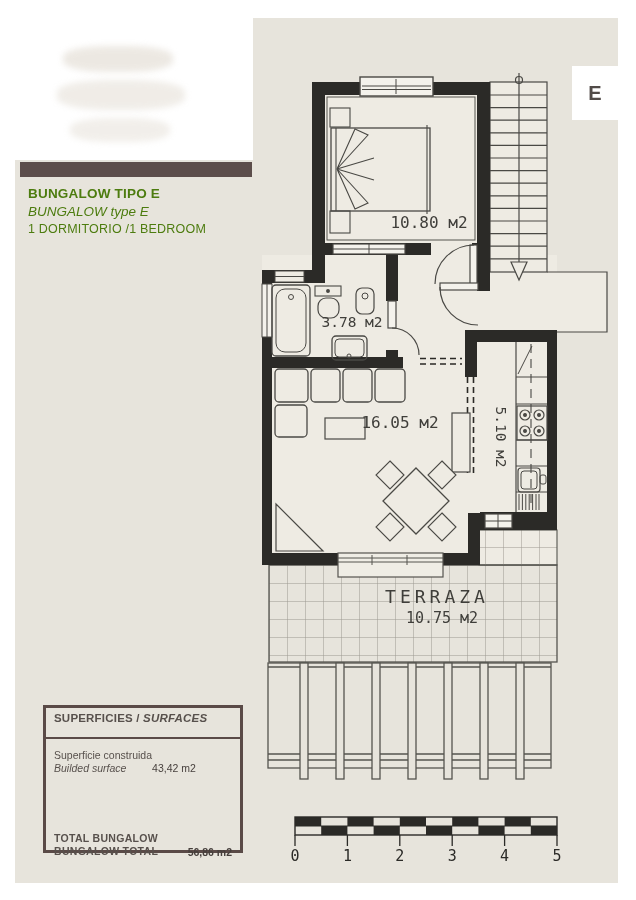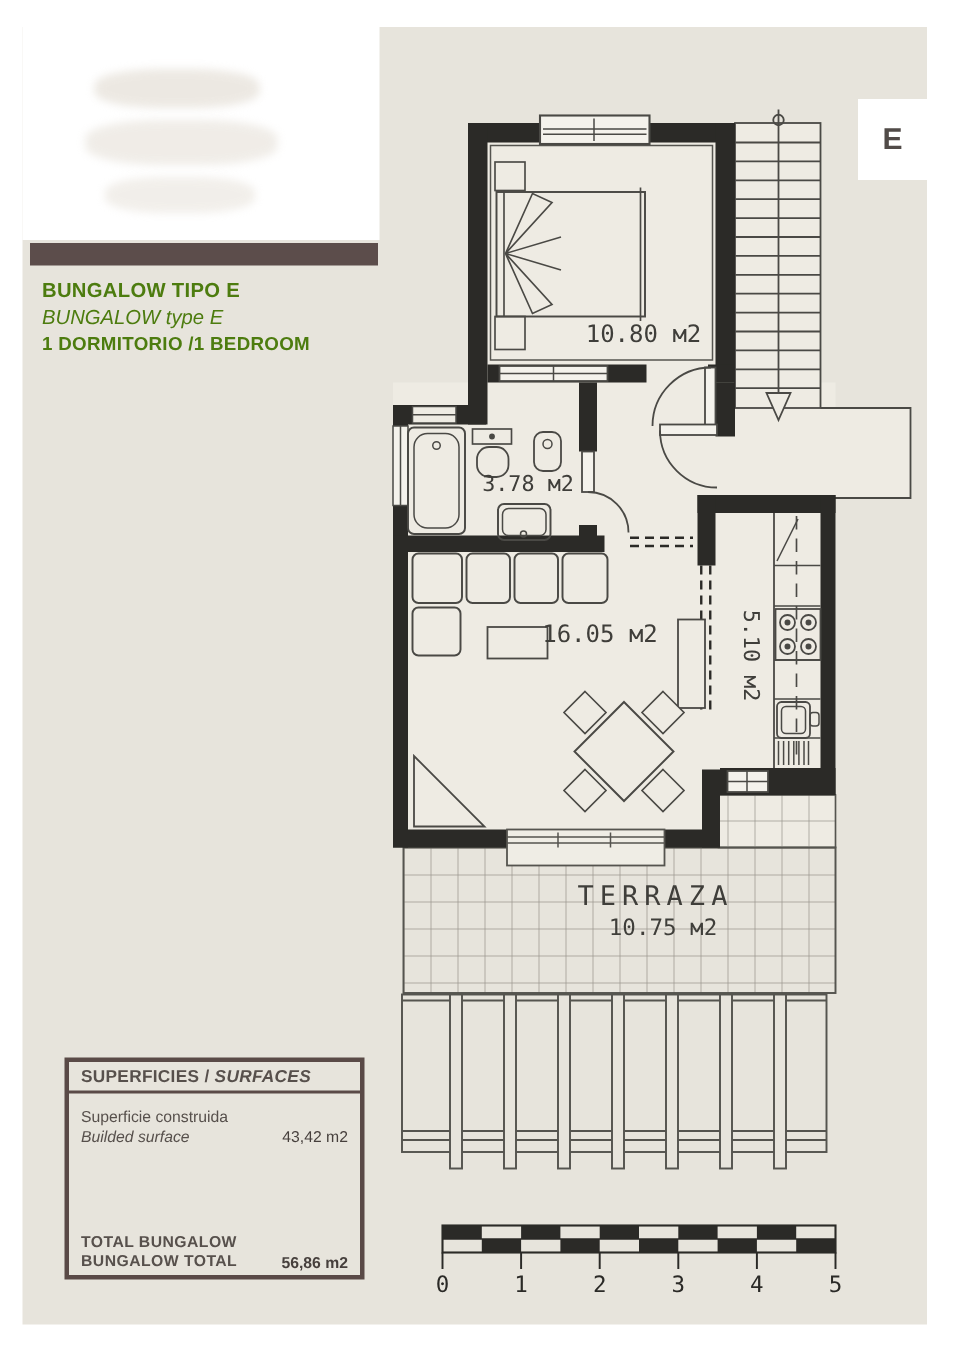--- a/index.html
+++ b/index.html
@@ -9,31 +9,31 @@
   .plan-svg{position:absolute;left:0;top:0;}
   .logo-box{position:absolute;left:15px;top:18px;width:238px;height:142px;background:#ffffff;}
   .wm{position:absolute;border-radius:40%;background:#ded7cc;filter:blur(3px);opacity:.55;}
   .wm.a{left:48px;top:28px;width:110px;height:26px;}
   .wm.b{left:42px;top:62px;width:128px;height:30px;opacity:.45;}
   .wm.c{left:55px;top:100px;width:100px;height:24px;opacity:.4;}
   .title-bar{position:absolute;left:20px;top:162px;width:232px;height:15px;background:#5c4d4b;}
   .title-block{position:absolute;left:28px;top:186px;color:#4d7c0f;}
   .title-es{font-size:13.5px;font-weight:bold;margin-bottom:3px;letter-spacing:.2px;}
   .title-en{font-size:13.5px;font-weight:normal;font-style:italic;margin-bottom:3px;}
-  .title-sub{font-size:12.5px;letter-spacing:.2px;font-weight:bold;}
+  .title-sub{font-size:12.5px;letter-spacing:.2px;}
   .unit-box{position:absolute;left:572px;top:66px;width:46px;height:54px;background:#ffffff;
             display:flex;align-items:center;justify-content:center;}
   .unit-letter{font-size:20px;font-weight:bold;color:#514b48;}
   .surfaces-table{position:absolute;left:43px;top:705px;width:200px;height:148px;
                   border:3px solid #5a4a47;box-sizing:border-box;color:#57504c;}
-  .st-header{border-bottom:2px solid #5a4a47;padding:4px 8px 3px;font-size:11.5px;
+  .st-header{border-bottom:2px solid #5a4a47;padding:4px 8px 13px;font-size:11.5px;
              font-weight:bold;letter-spacing:.2px;}
   .st-header .en{font-style:italic;}
   .st-body{padding:10px 8px 0;}
-  .st-row{display:flex;justify-content:space-between;margin-bottom:7px;}
+  .st-row{display:flex;margin-bottom:7px;}
   .st-labels{font-size:10.5px;line-height:1.25;}
   .st-en{font-style:italic;}
   .st-value{font-size:10.5px;align-self:flex-end;margin-bottom:1px;color:#463f3c;}
   .st-total{display:flex;justify-content:space-between;margin-top:17px;}
   .st-total .st-labels{font-weight:bold;letter-spacing:.3px;margin-top:40px;}
   .st-total .st-value{font-weight:bold;}
   text{font-family:"DejaVu Sans Mono",monospace;}
 </style>
 </head>
 <body>

